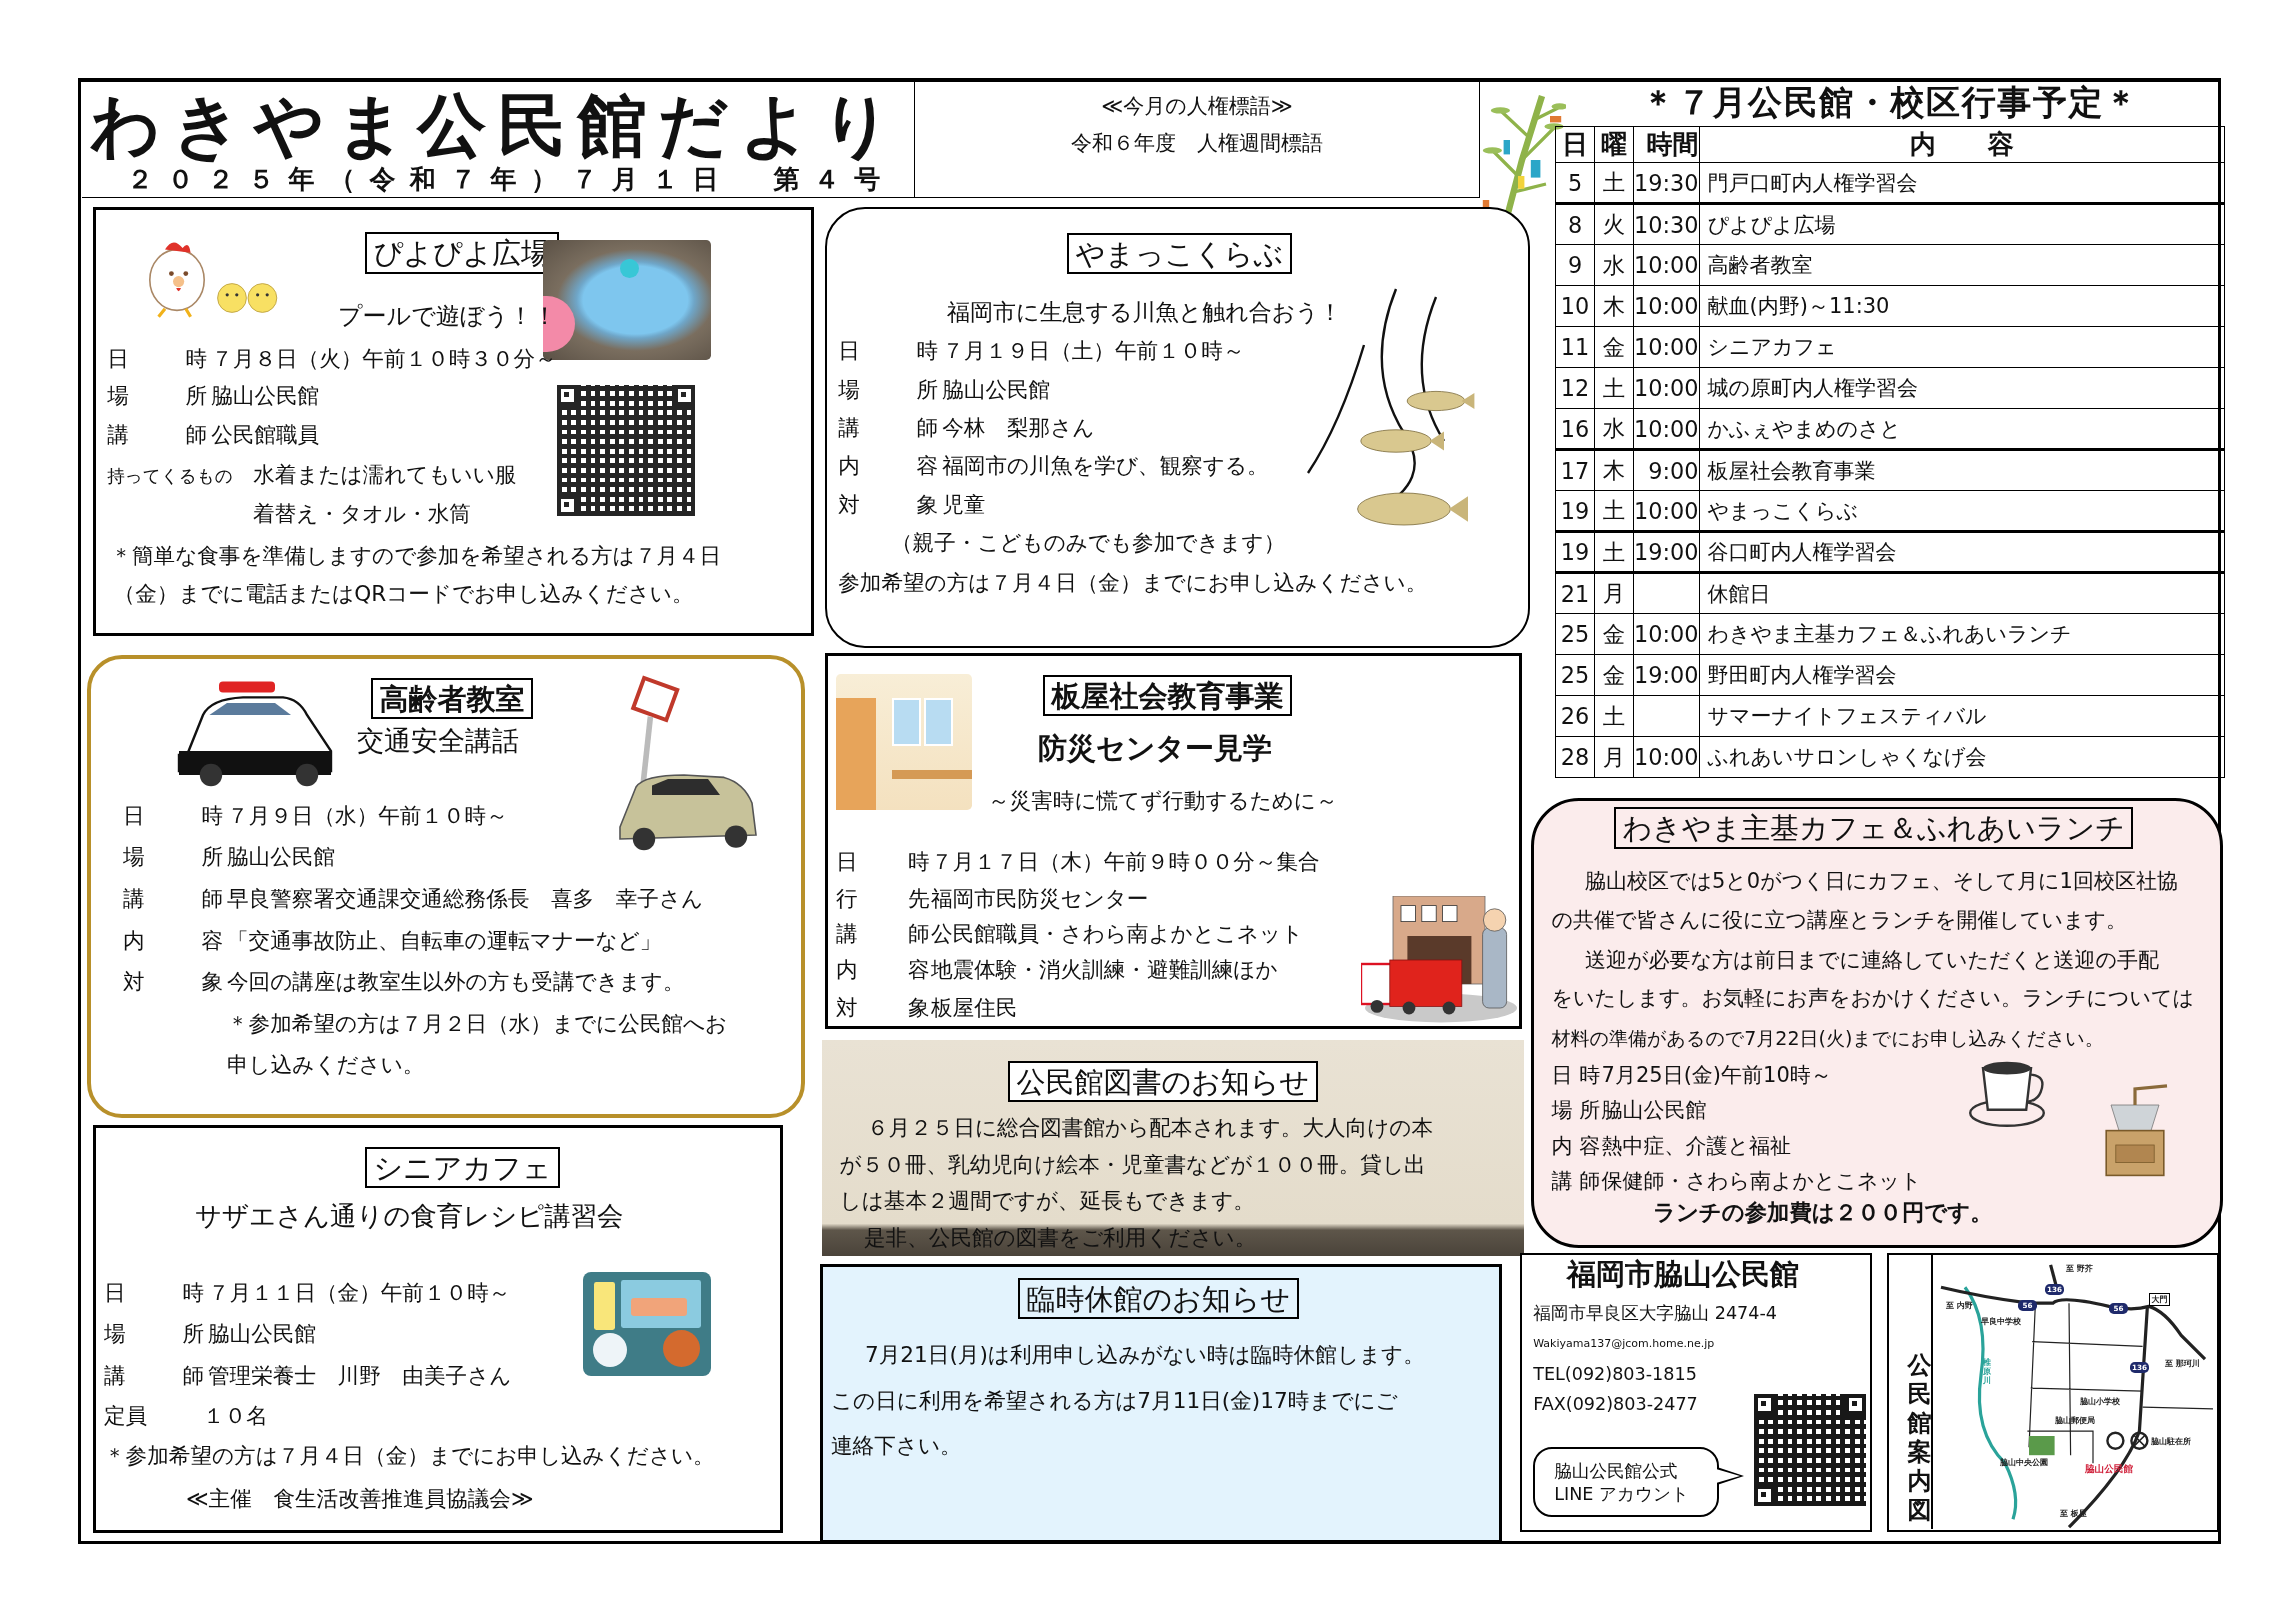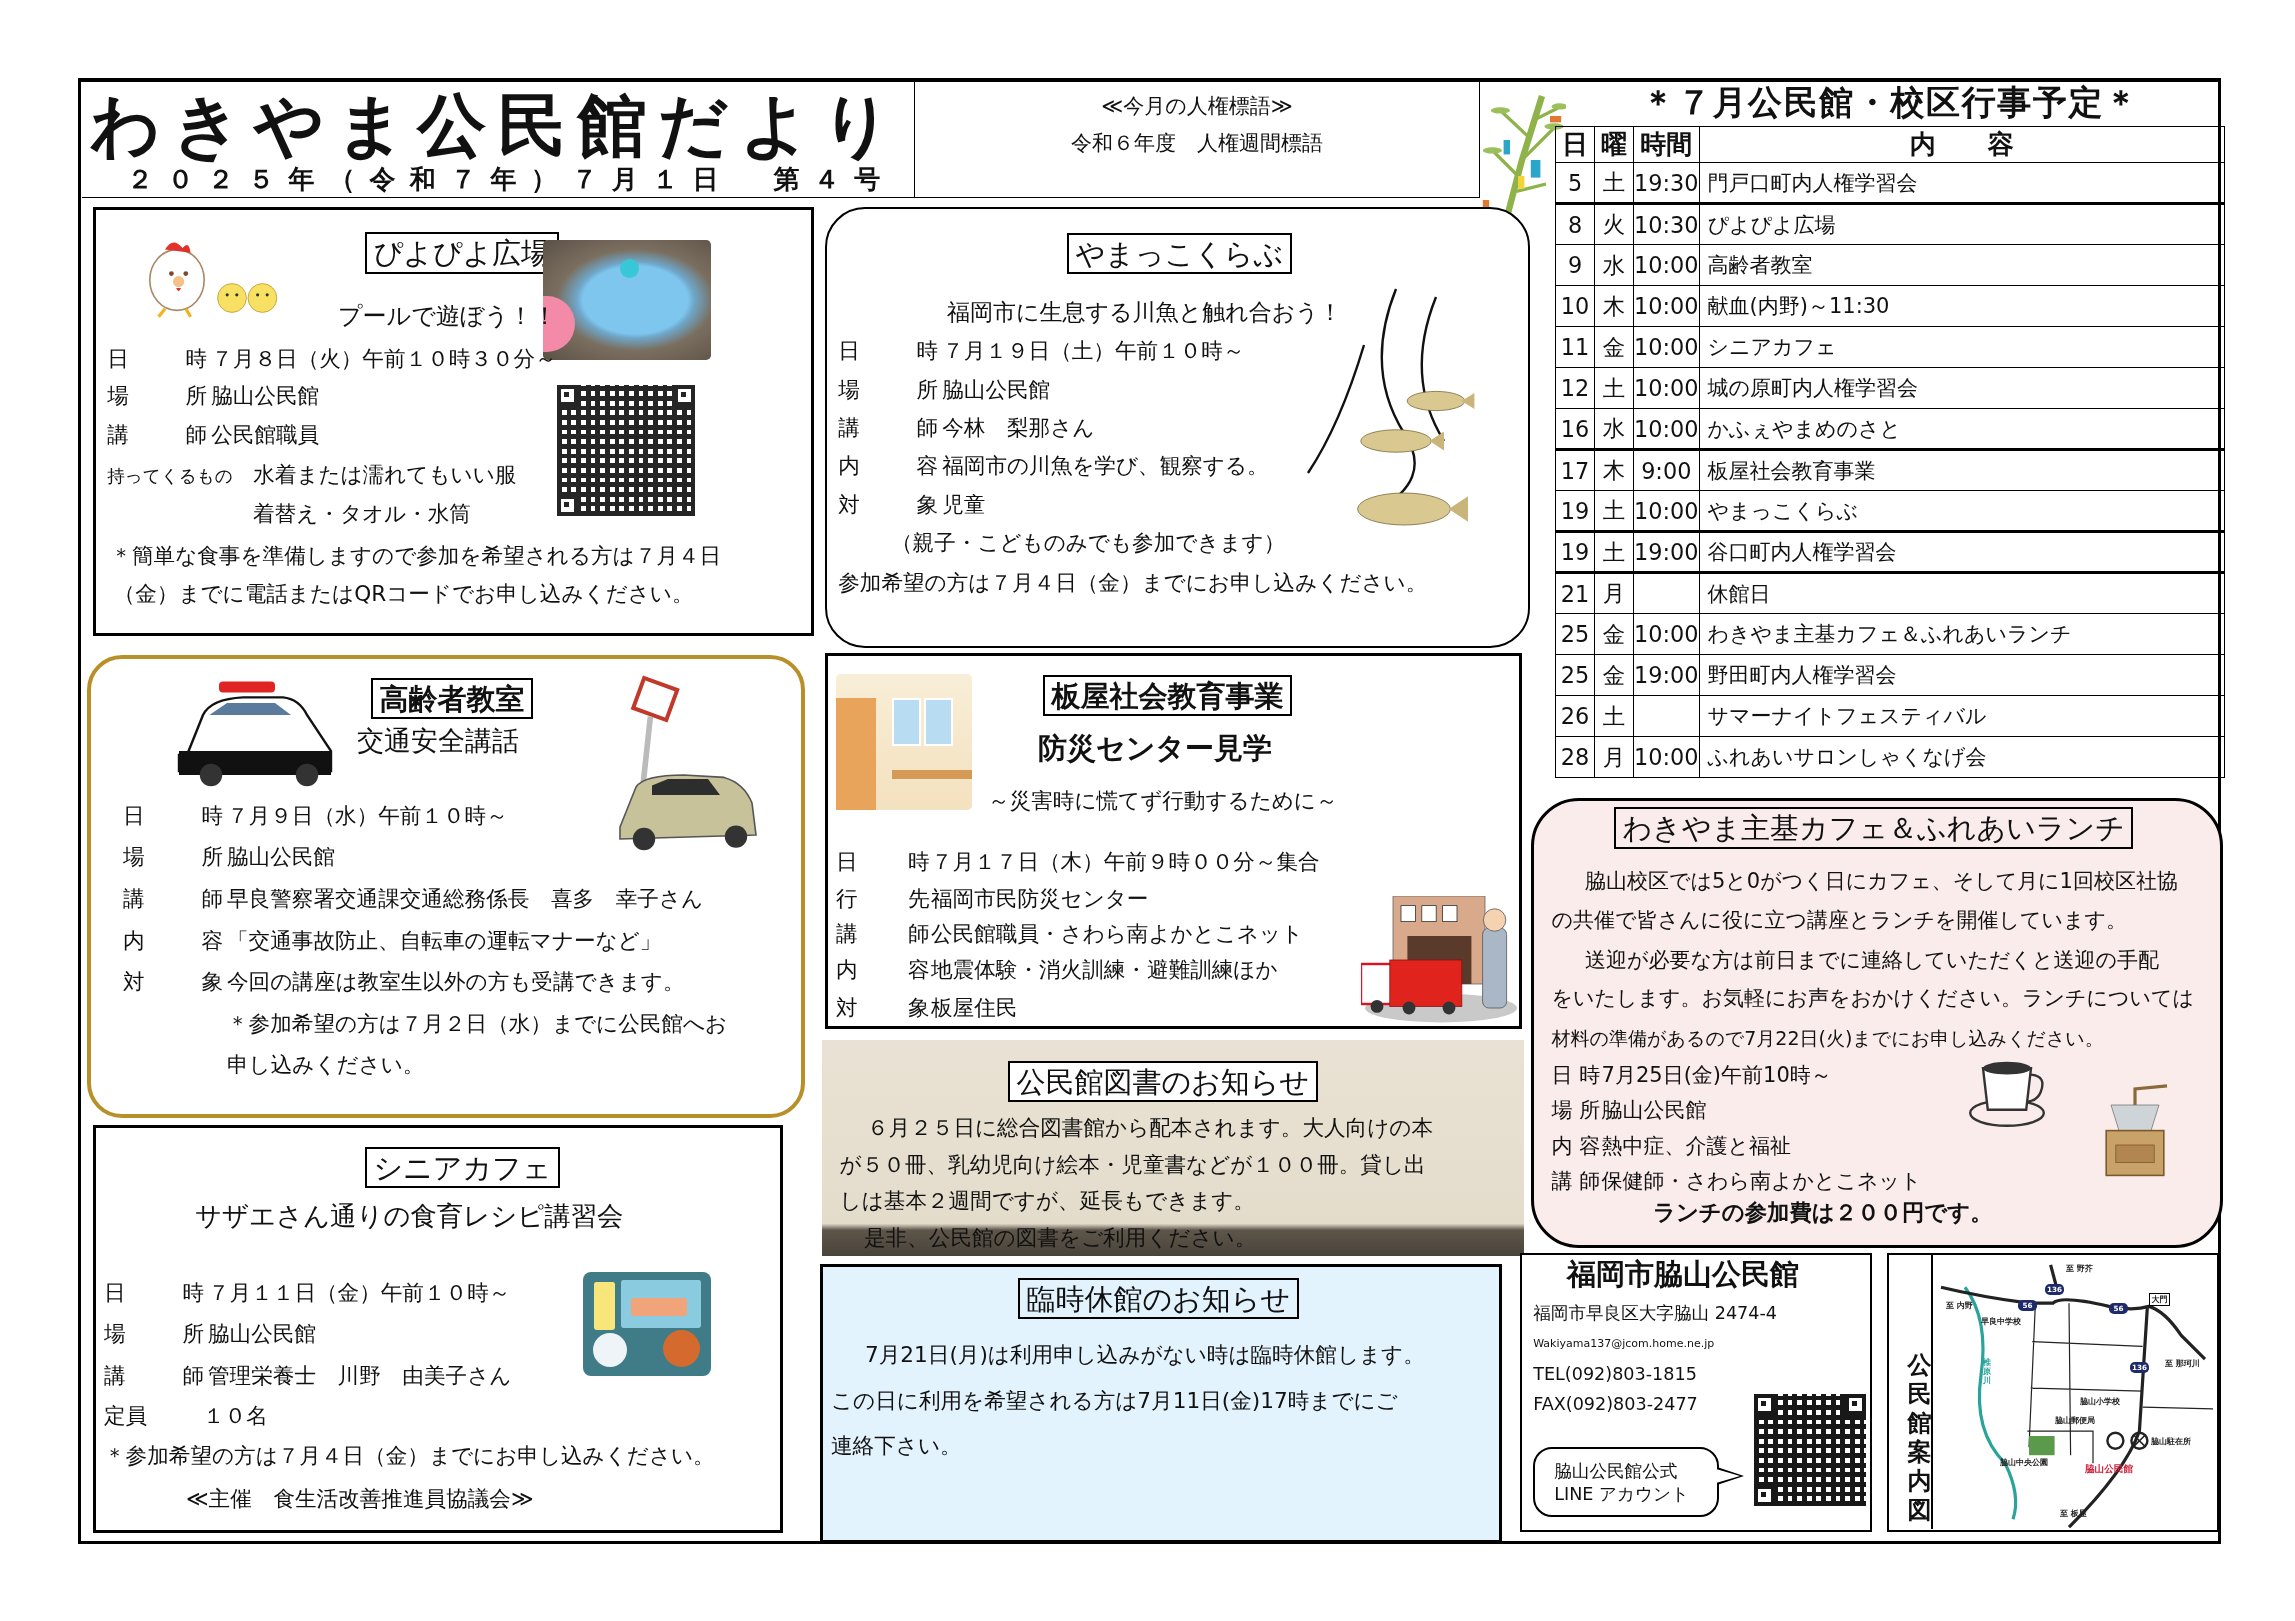--- a/index.html
+++ b/index.html
@@ -47,21 +47,21 @@
   .p-info { left: 1520px; top: 1253px; width: 352px; height: 279px; border: 2.4px solid #000; }
   .p-map { left: 1887px; top: 1253px; width: 332px; height: 279px; border: 2.4px solid #000; }
 
   
   .sched-title { left: 1554px; top: 80px; width: 673px; text-align: center; font-size: 34px; font-weight: bold; line-height: 45px; letter-spacing: 1.6px; white-space: nowrap; }
   .sched { position: absolute; left: 1555px; top: 126px; width: 670px; border-collapse: collapse; }
   .sched td, .sched th { border: 1.6px solid #000; height: 41px; font-size: 22.4px; font-weight: normal; }
   .sched th { height: 36px; font-size: 26px; font-weight: bold; }
   .sched .c-day { width: 39px; text-align: center; }
   .sched .c-wd { width: 39px; text-align: center; }
-  .sched .c-time { width: 59px; text-align: center; }
+  .sched .c-time { width: 59px; text-align: right; }
   .sched td.c-ev { padding-left: 8px; font-size: 21px; text-align: left; }
   .sched tr.thick td { border-top: 3.2px solid #000; }
 
   .bold-text { font-weight: bold; font-family: Liberation Mono, monospace; }
 
   
   .img-box { position: absolute; border-radius: 4.8px; }
   .qr { position: absolute; background:
       repeating-linear-gradient(90deg, #000 0 4.8px, #fff 4.8px 9.6px),
       repeating-linear-gradient(0deg, #000 0 4.8px, #fff 4.8px 9.6px);

